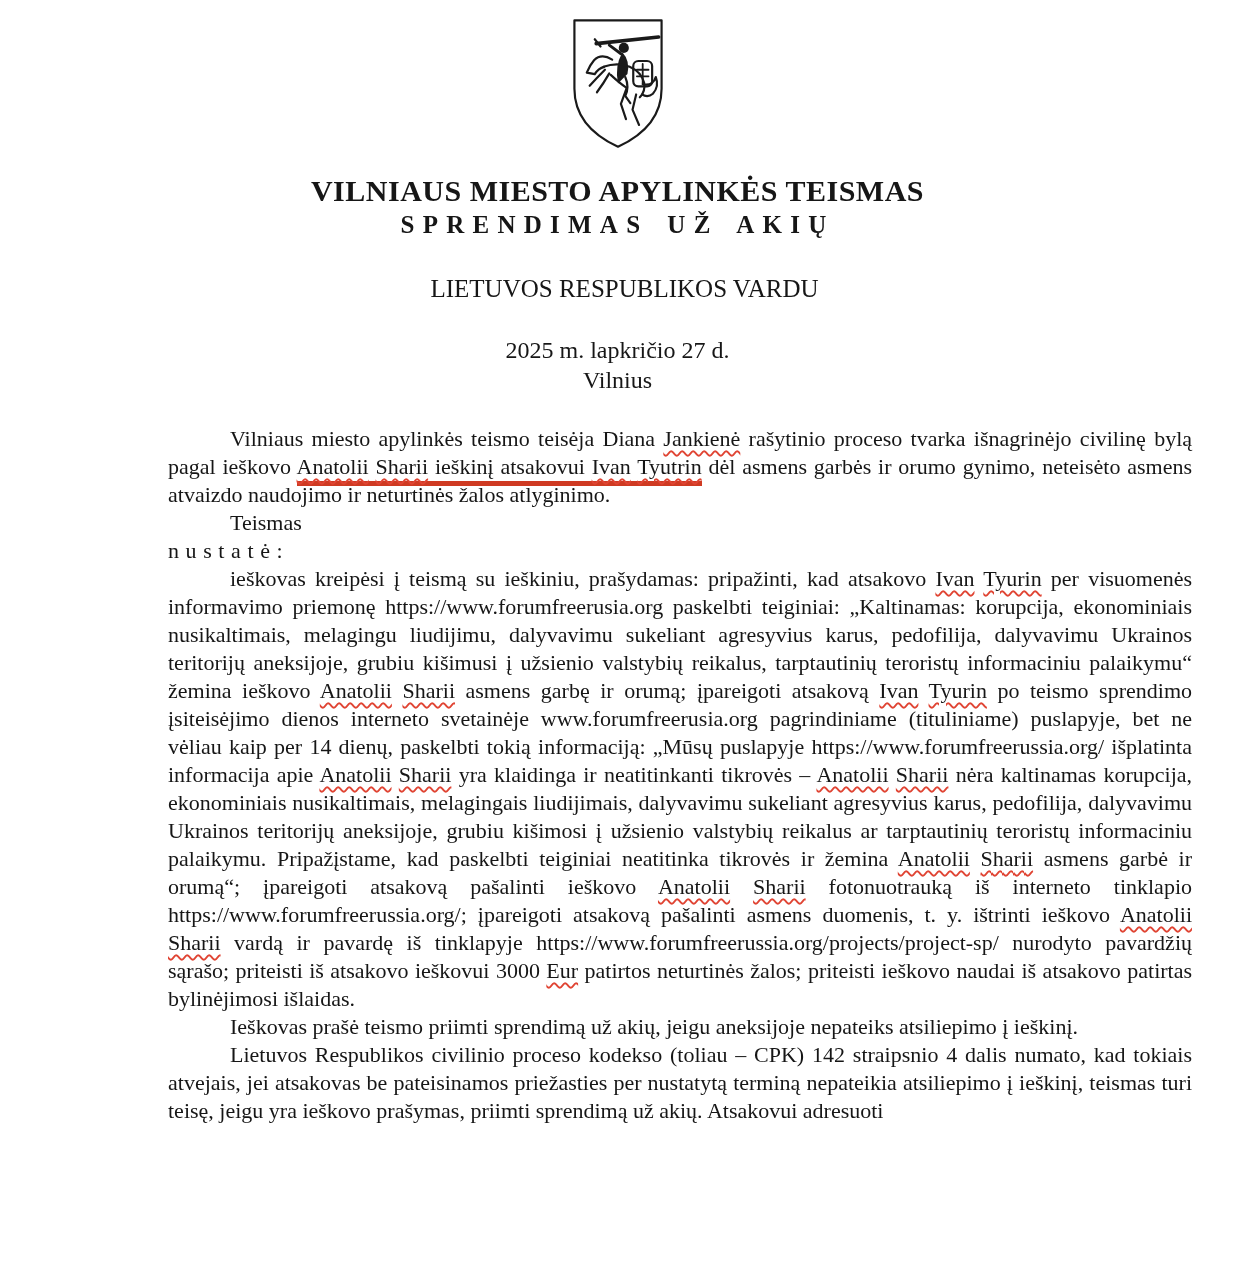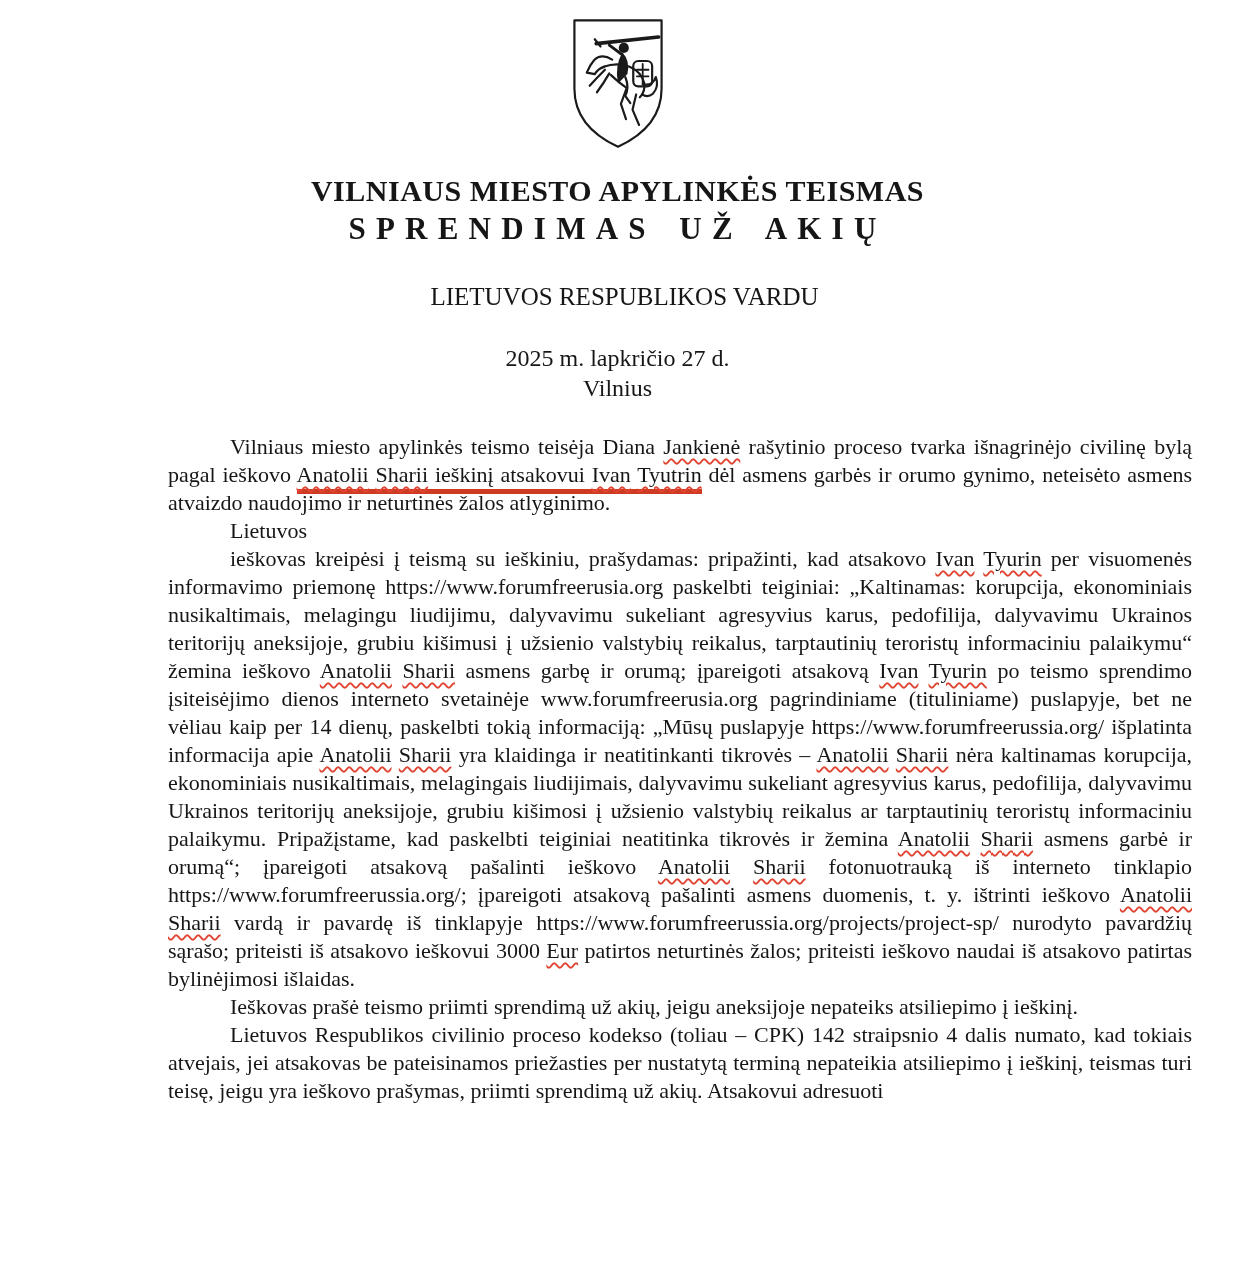--- a/index.html
+++ b/index.html
@@ -12,21 +12,21 @@
     position:relative;
     width:1235px;height:1280px;
     background:#ffffff;
     color:var(--ink);
     font-family:"Liberation Serif","DejaVu Serif",serif;
     overflow:hidden;
   }
   .emblem{width:118px;height:138px;margin:16px auto 0;display:block;}
   .title-block{text-align:center;margin-top:20px;}
   .court-name{font-size:30px;font-weight:bold;margin:0;letter-spacing:0.5px;text-align:center;}
-  .judgment-type{font-size:31px;font-weight:bold;margin:3px 0 0;letter-spacing:0.33em;word-spacing:0.18em;}
+  .judgment-type{font-size:25px;font-weight:bold;margin:3px 0 0;letter-spacing:0.33em;word-spacing:0.18em;}
   .subtitle{font-size:25px;text-align:center;margin-top:36px;padding-left:14px;}
   .dateline{font-size:24px;text-align:center;margin-top:32px;line-height:30px;}
   .content{
     width:1024px;margin:30px 12px 0 168px;
     font-size:22px;line-height:28px;
     text-align:justify;
   }
   .content p{margin:0;}
   .indent{text-indent:62px;}
   .p-teismas{margin-top:30px;}
@@ -85,19 +85,20 @@
     <h1 class="judgment-type">SPRENDIMAS UŽ AKIŲ</h1>
     <div class="subtitle">LIETUVOS RESPUBLIKOS VARDU</div>
     <div class="dateline">
       <div>2025 m. lapkričio 27 d.</div>
       <div>Vilnius</div>
     </div>
   </div>
 
   <div class="content">
     <p class="indent"><span>Vilniaus miesto apylinkės teismo teisėja Diana </span><span class="wavy">Jankienė</span><span> rašytinio proceso tvarka išnagrinėjo civilinę bylą pagal ieškovo </span><span class="wavy redline">Anatolii</span><span class="redline"> </span><span class="wavy redline">Sharii</span><span class="redline"> ieškinį atsakovui </span><span class="wavy redline">Ivan</span><span class="redline"> </span><span class="wavy redline">Tyutrin</span><span> dėl asmens garbės ir orumo gynimo, neteisėto asmens atvaizdo naudojimo ir neturtinės žalos atlyginimo.</span></p>
-    <p class="indent p-teismas">Lietuvos</p>
+    <p class="indent p-teismas">Teismas</p>
+    <p class="p-nustate">nustatė:</p>
     <p class="indent p-claims"><span>ieškovas kreipėsi į teismą su ieškiniu, prašydamas: pripažinti, kad atsakovo </span><span class="wavy">Ivan</span><span> </span><span class="wavy">Tyurin</span><span> per visuomenės informavimo priemonę https://www.forumfreerusia.org paskelbti teiginiai: „</span><span class="italic">Kaltinamas: korupcija, ekonominiais nusikaltimais, melagingu liudijimu, dalyvavimu sukeliant agresyvius karus, pedofilija, dalyvavimu Ukrainos teritorijų aneksijoje, grubiu kišimusi į užsienio valstybių reikalus, tarptautinių teroristų informaciniu palaikymu</span><span>“ žemina ieškovo </span><span class="wavy">Anatolii</span><span> </span><span class="wavy">Sharii</span><span> asmens garbę ir orumą; įpareigoti atsakovą </span><span class="wavy">Ivan</span><span> </span><span class="wavy">Tyurin</span><span> po teismo sprendimo įsiteisėjimo dienos interneto svetainėje www.forumfreerusia.org pagrindiniame (tituliniame) puslapyje, bet ne vėliau kaip per 14 dienų, paskelbti tokią informaciją: „</span><span class="italic">Mūsų puslapyje https://www.forumfreerussia.org/ išplatinta informacija apie </span><span class="italic wavy">Anatolii</span><span class="italic"> </span><span class="italic wavy">Sharii</span><span class="italic"> yra klaidinga ir neatitinkanti tikrovės – </span><span class="italic wavy">Anatolii</span><span class="italic"> </span><span class="italic wavy">Sharii</span><span class="italic"> nėra kaltinamas korupcija, ekonominiais nusikaltimais, melagingais liudijimais, dalyvavimu sukeliant agresyvius karus, pedofilija, dalyvavimu Ukrainos teritorijų aneksijoje, grubiu kišimosi į užsienio valstybių reikalus ar tarptautinių teroristų informaciniu palaikymu. Pripažįstame, kad paskelbti teiginiai neatitinka tikrovės ir žemina </span><span class="italic wavy">Anatolii</span><span class="italic"> </span><span class="italic wavy">Sharii</span><span class="italic"> asmens garbė ir orumą</span><span>“; įpareigoti atsakovą pašalinti ieškovo </span><span class="wavy">Anatolii</span><span> </span><span class="wavy">Sharii</span><span> fotonuotrauką iš interneto tinklapio https://www.forumfreerussia.org/; įpareigoti atsakovą pašalinti asmens duomenis, t. y. ištrinti ieškovo </span><span class="wavy">Anatolii</span><span> </span><span class="wavy">Sharii</span><span> vardą ir pavardę iš tinklapyje https://www.forumfreerussia.org/projects/project-sp/ nurodyto pavardžių sąrašo; priteisti iš atsakovo ieškovui 3000 </span><span class="wavy">Eur</span><span> patirtos neturtinės žalos; priteisti ieškovo naudai iš atsakovo patirtas bylinėjimosi išlaidas.</span></p>
     <p class="indent">Ieškovas prašė teismo priimti sprendimą už akių, jeigu aneksijoje nepateiks atsiliepimo į ieškinį.</p>
     <p class="indent">Lietuvos Respublikos civilinio proceso kodekso (toliau – CPK) 142 straipsnio 4 dalis numato, kad tokiais atvejais, jei atsakovas be pateisinamos priežasties per nustatytą terminą nepateikia atsiliepimo į ieškinį, teismas turi teisę, jeigu yra ieškovo prašymas, priimti sprendimą už akių. Atsakovui adresuoti</p>
   </div>
 
 </div>
 
 </body></html>

